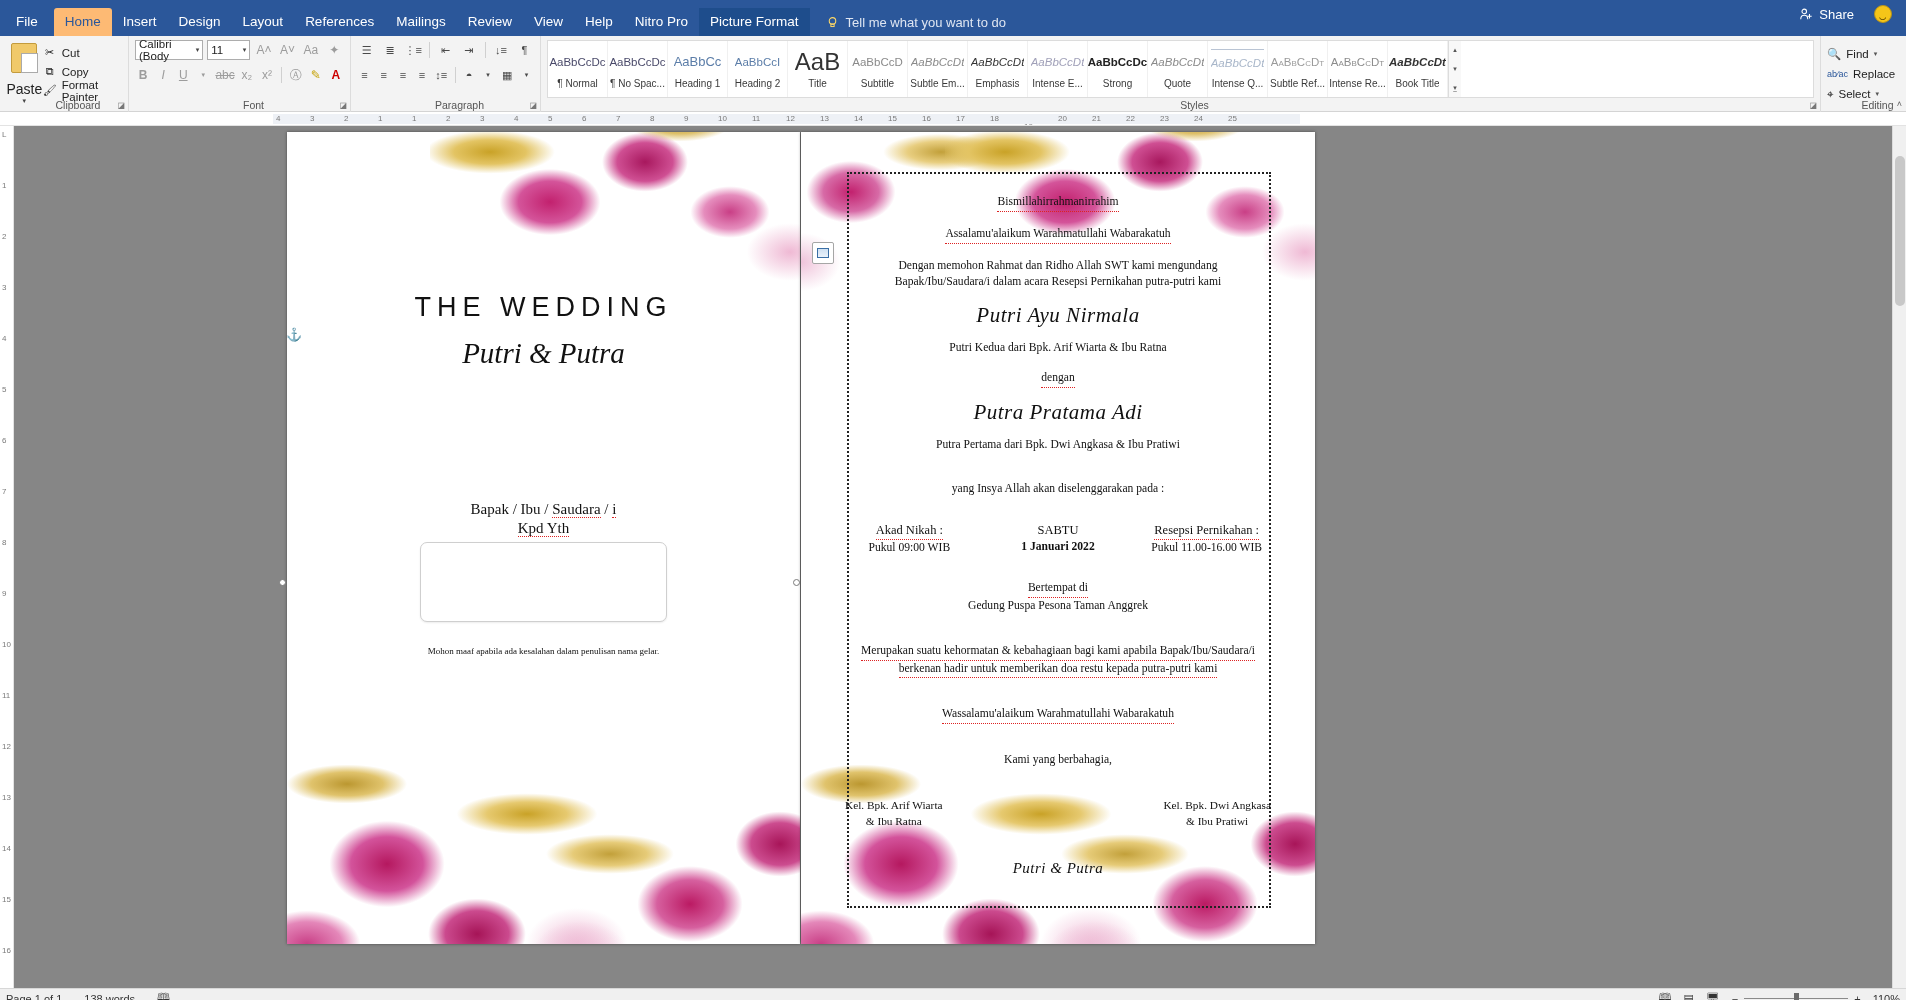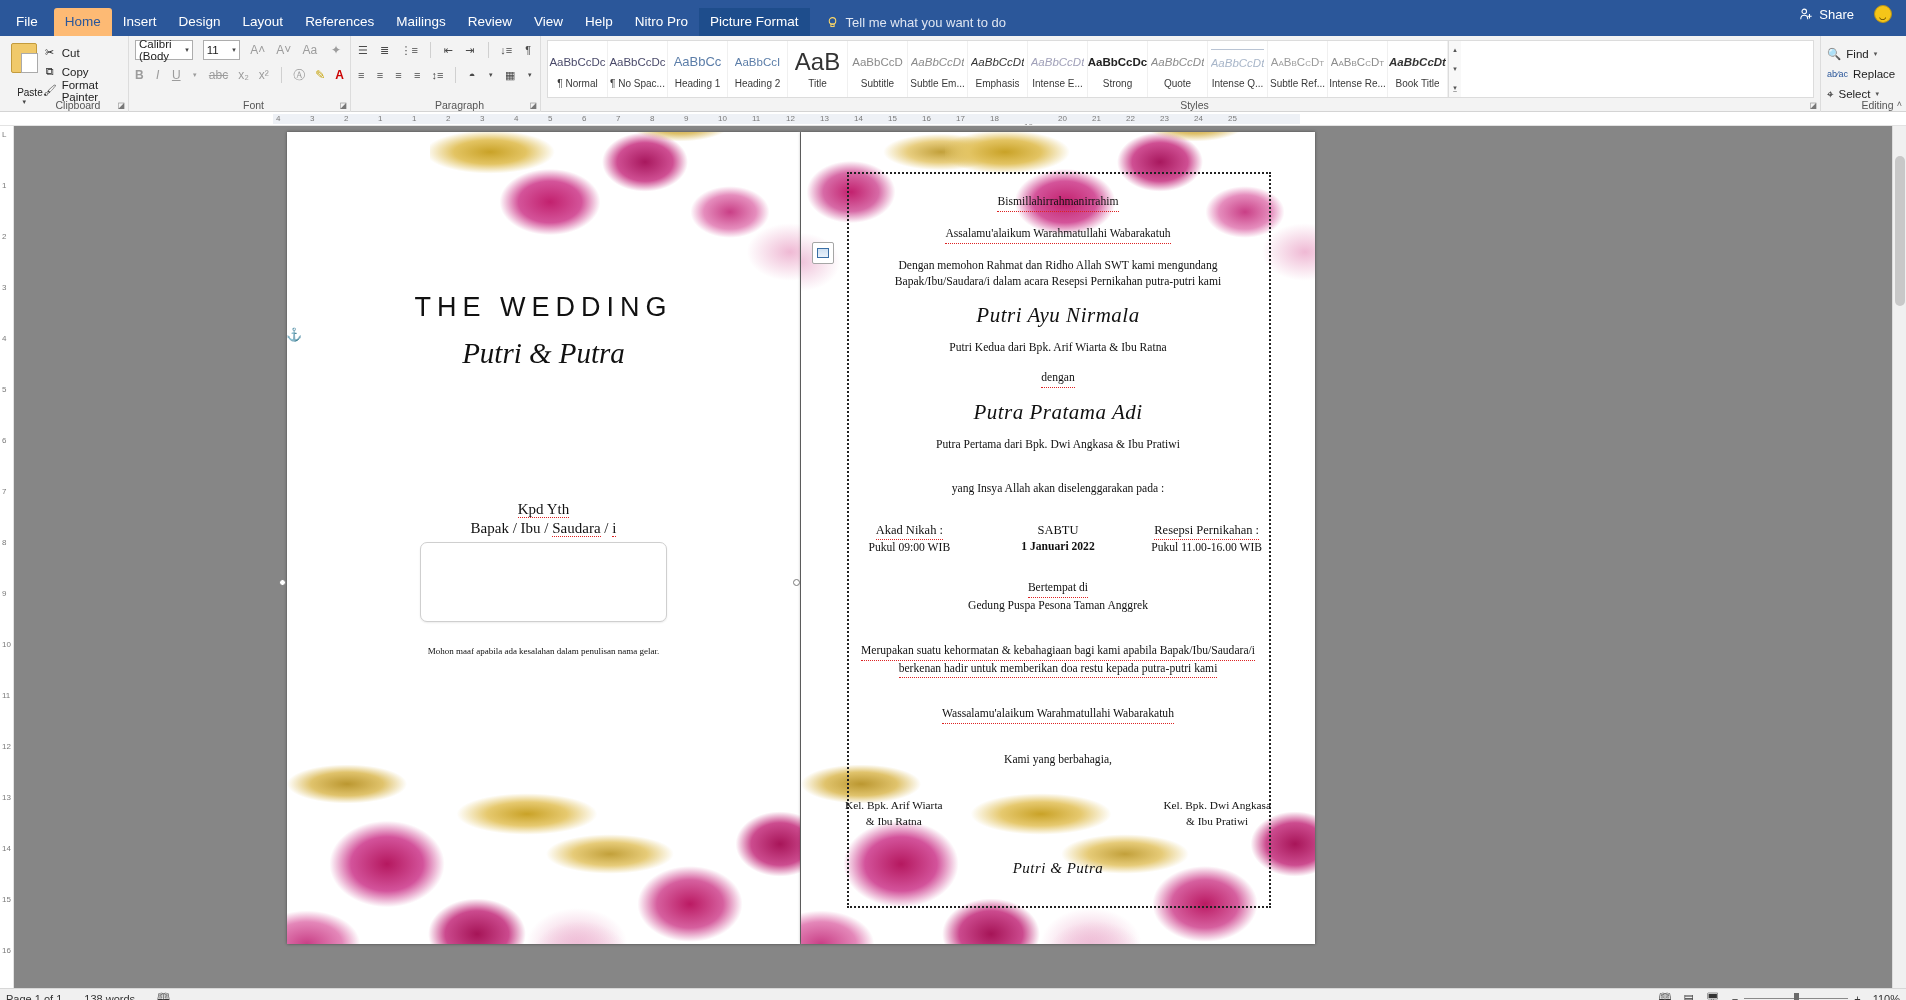--- a/index.html
+++ b/index.html
@@ -51,30 +51,30 @@
   .clip { display:flex; width:128px; }
   .paste { width:44px; text-align:center; padding-top:4px; cursor:default; }
   .paste .picon {
     width:26px; height:30px; margin:0 auto; background:#f0c96a;
     border:1px solid #c39b3d; border-radius:2px; position:relative;
   }
   .paste .picon::after {
     content:""; position:absolute; right:-2px; bottom:-1px; width:15px;height:18px;
     background:#fff;border:1px solid #aaa;
   }
-  .paste .plabel { font-size:10px; color:#222; margin-top:14px;text-align:right; }
+  .paste .plabel { font-size:14px; color:#222; margin-top:8px; }
   .paste .pcar { font-size:7px; color:#444; }
   .clipitems { padding-top:4px; }
   .clipitem { display:flex; align-items:center; gap:5px; font-size:11.5px;
               color:#222; height:19px; cursor:default; }
   .ci { width:14px; text-align:center; font-size:11px; }
 
   
   .fontg { width:222px; }
-  .frow { display:flex; align-items:center; gap:10px; height:22px; margin-bottom:3px;}
+  .frow { display:flex; align-items:center; gap:4px; height:22px; margin-bottom:3px;}
   .fbox {
     border:1px solid #adadad; background:#fff; height:20px; font-size:11.5px;
     display:flex; align-items:center; padding:0 3px; color:#222;
   }
   .fname { width:70px; } .fsize { width:44px; }
   .fcar { margin-left:auto; font-size:7px; color:#444; }
   .fbtn { width:20px; height:20px; display:flex; align-items:center; justify-content:center;
           font-size:12px; color:#9c9c9c; cursor:default; }
   .fbtn.b { font-weight:bold; } .fbtn.i { font-style:italic; }
   .fbtn.u { text-decoration:underline; }
@@ -520,24 +520,24 @@
 
     <div class="page page-left" style="left:273px">
       <div class="floral fl-tr"></div>
       <div class="floral fl-bl"></div>
       <div class="floral fl-br"></div>
 
       <div class="lp-title">THE WEDDING</div>
       <div class="lp-names">Putri &amp; Putra</div>
 
       <div class="lp-kpd">
-        <div><span class="sp">Kpd Yth</span></div>
         <div>
           <span>Bapak / Ibu / </span><span class="sp">Saudara</span><span> / </span><span class="sp">i</span>
         </div>
+        <div><span class="sp">Kpd Yth</span></div>
       </div>
 
       <div class="lp-box"></div>
       <div class="lp-note">Mohon maaf apabila ada kesalahan dalam penulisan nama gelar.</div>
     </div>
 
     <div class="page page-right" style="left:787px">
       <div class="floral fl-tl-r"></div>
       <div class="floral fl-tr"></div>
       <div class="floral fl-bl"></div>

